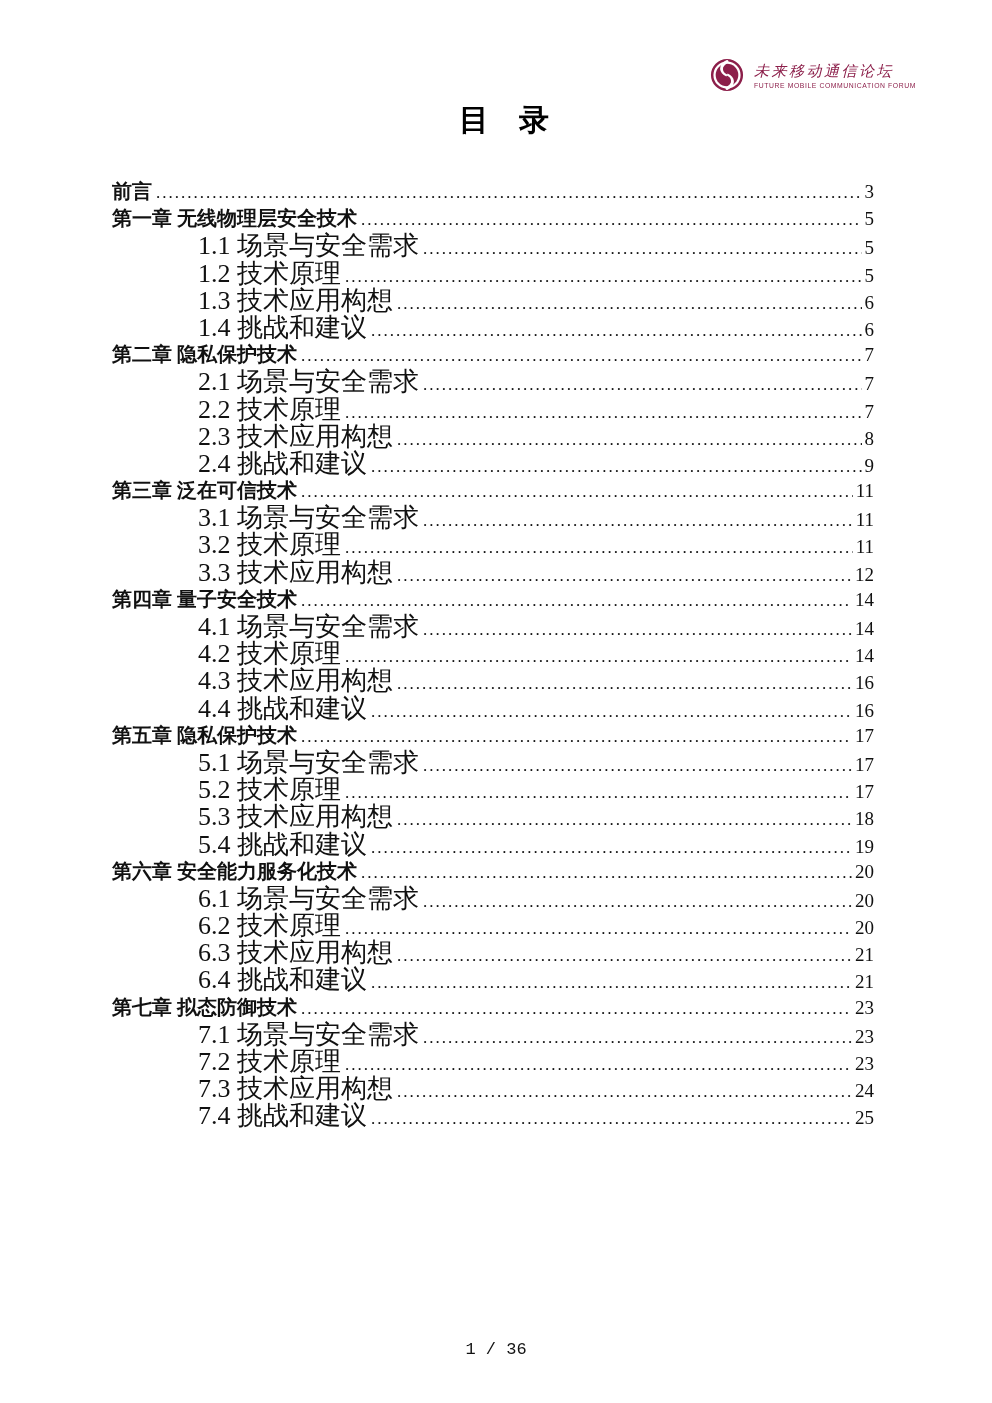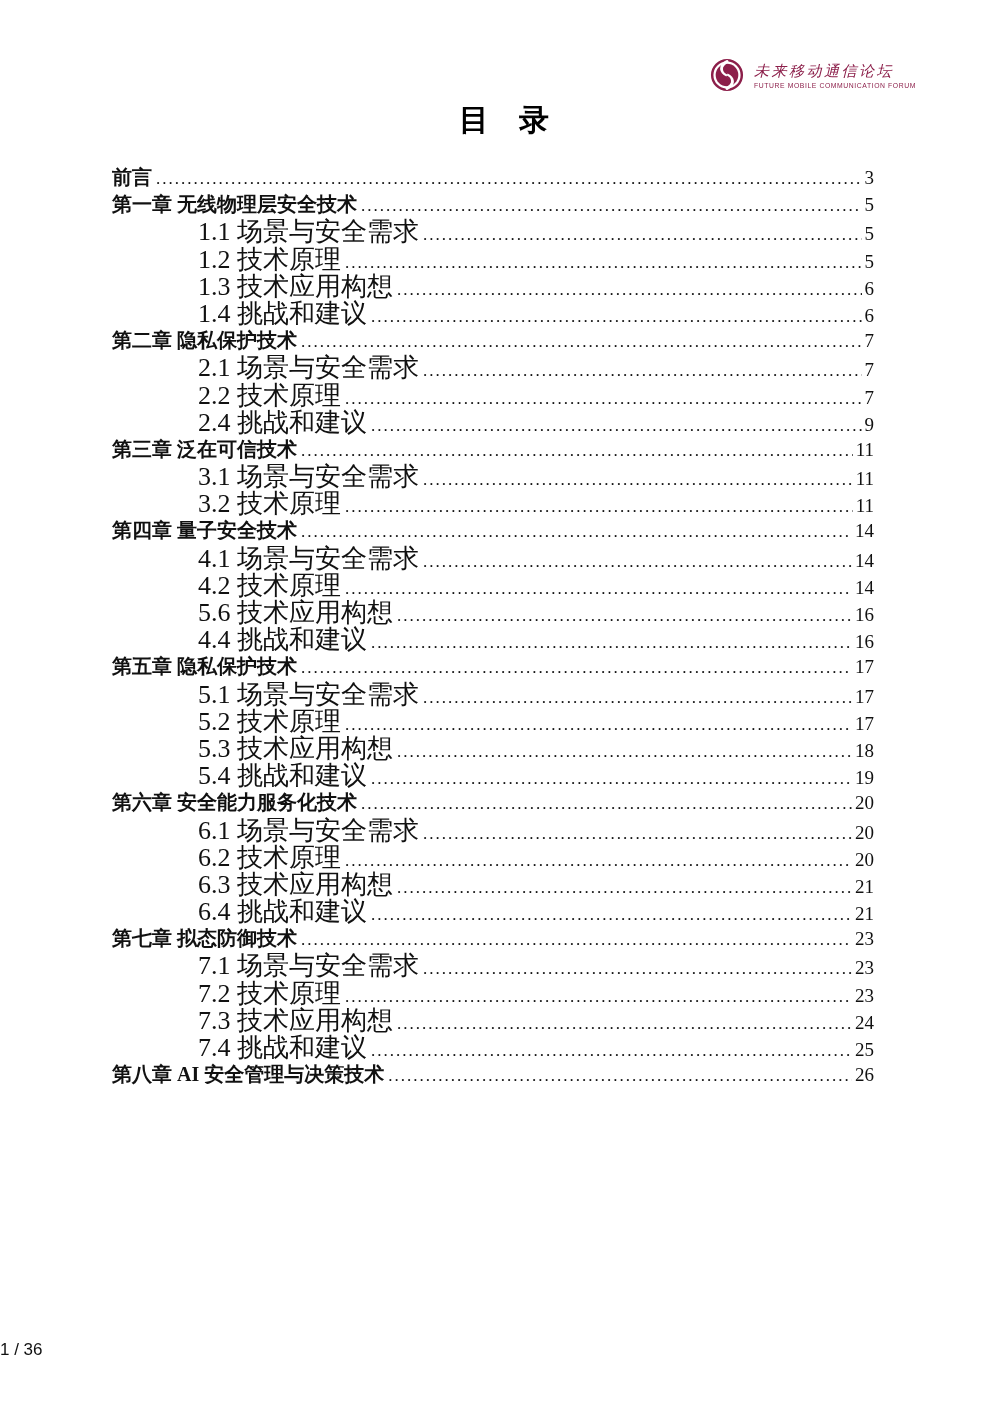--- a/index.html
+++ b/index.html
@@ -53,21 +53,21 @@
     font-weight: 700;
     font-family: "Liberation Sans", sans-serif;
     color: #000000;
     white-space: pre;
     padding-left: 16px;
   }
 
   
   .toc {
     position: absolute;
-    top: 164px;
+    top: 178px;
     left: 112px;
     width: 762px;
   }
   .toc-row {
     display: flex;
     align-items: baseline;
     height: 27.2px;
     line-height: 27.2px;
     cursor: pointer;
   }
@@ -107,22 +107,22 @@
     font-size: 19px;
     font-weight: 400;
   }
 
   
   .footer {
     position: absolute;
     top: 1340px;
     left: 0;
     width: 100%;
-    text-align: left;
-    font-family: Liberation Sans, sans-serif;
+    text-align: center;
+    font-family: Liberation Mono, monospace;
     font-size: 17px;
     color: #111111;
   }
 </style>
 </head>
 <body>
 
 <div class="logo">
   <span>
     <svg width="34" height="34" viewBox="0 0 36 36">
@@ -189,20 +189,25 @@
     <span class="toc-dots"></span>
     <span class="toc-page">7</span>
   </div>
 
   <div class="toc-row sub">
     <span class="toc-label">2.2 技术原理</span>
     <span class="toc-dots"></span>
     <span class="toc-page">7</span>
   </div>
 
+  <div class="toc-row sub">
+    <span class="toc-label">2.3 技术应用构想</span>
+    <span class="toc-dots"></span>
+    <span class="toc-page">8</span>
+  </div>
 
   <div class="toc-row sub">
     <span class="toc-label">2.4 挑战和建议</span>
     <span class="toc-dots"></span>
     <span class="toc-page">9</span>
   </div>
 
   <div class="toc-row chapter">
     <span class="toc-label">第三章 泛在可信技术</span>
     <span class="toc-dots"></span>
@@ -214,20 +219,25 @@
     <span class="toc-dots"></span>
     <span class="toc-page">11</span>
   </div>
 
   <div class="toc-row sub">
     <span class="toc-label">3.2 技术原理</span>
     <span class="toc-dots"></span>
     <span class="toc-page">11</span>
   </div>
 
+  <div class="toc-row sub">
+    <span class="toc-label">3.3 技术应用构想</span>
+    <span class="toc-dots"></span>
+    <span class="toc-page">12</span>
+  </div>
 
 
   <div class="toc-row chapter">
     <span class="toc-label">第四章 量子安全技术</span>
     <span class="toc-dots"></span>
     <span class="toc-page">14</span>
   </div>
 
   <div class="toc-row sub">
     <span class="toc-label">4.1 场景与安全需求</span>
@@ -235,21 +245,21 @@
     <span class="toc-page">14</span>
   </div>
 
   <div class="toc-row sub">
     <span class="toc-label">4.2 技术原理</span>
     <span class="toc-dots"></span>
     <span class="toc-page">14</span>
   </div>
 
   <div class="toc-row sub">
-    <span class="toc-label">5.6 技术应用构想</span>
+    <span class="toc-label">4.3 技术应用构想</span>
     <span class="toc-dots"></span>
     <span class="toc-page">16</span>
   </div>
 
   <div class="toc-row sub">
     <span class="toc-label">4.4 挑战和建议</span>
     <span class="toc-dots"></span>
     <span class="toc-page">16</span>
   </div>
 
@@ -336,20 +346,15 @@
     <span class="toc-dots"></span>
     <span class="toc-page">24</span>
   </div>
 
   <div class="toc-row sub">
     <span class="toc-label">7.4 挑战和建议</span>
     <span class="toc-dots"></span>
     <span class="toc-page">25</span>
   </div>
 
-  <div class="toc-row chapter">
-    <span class="toc-label">第八章 AI 安全管理与决策技术</span>
-    <span class="toc-dots"></span>
-    <span class="toc-page">26</span>
-  </div>
 </div>
 
 <div class="footer">1 / 36</div>
 
 </body></html>

